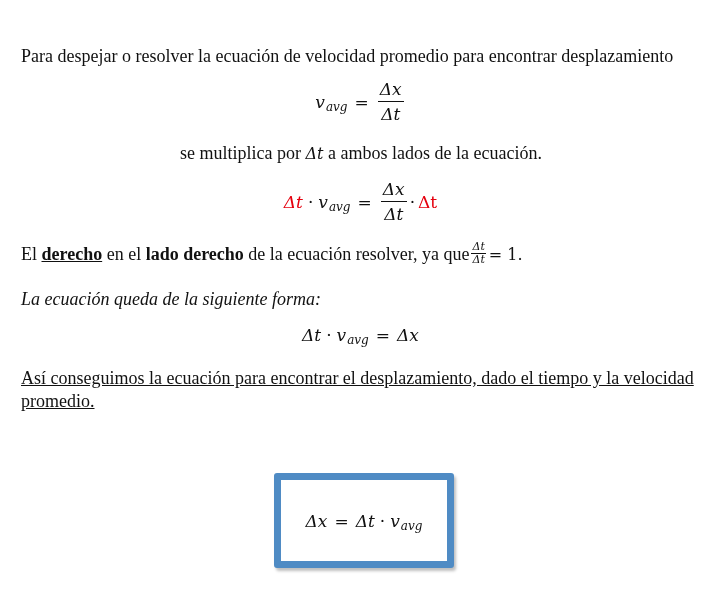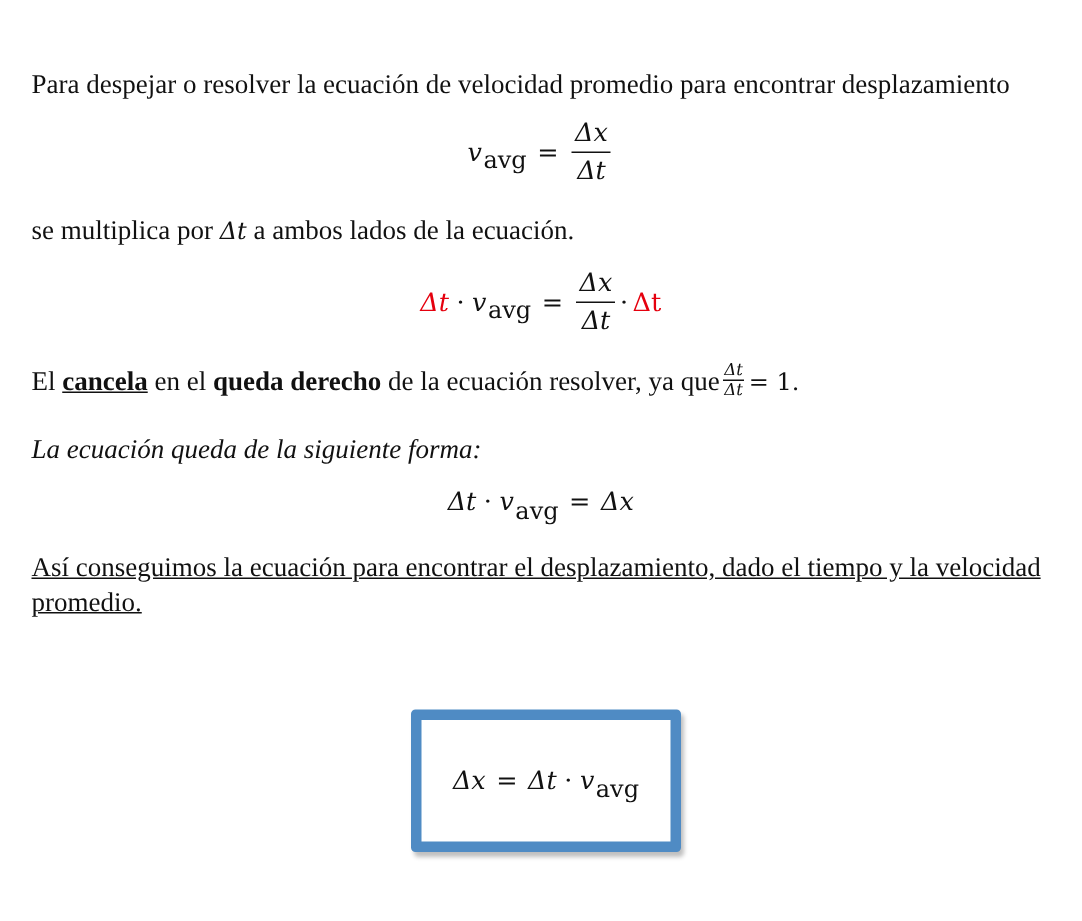--- a/index.html
+++ b/index.html
@@ -34,21 +34,22 @@
     }
     .eq-inner {
       display: inline-flex;
       align-items: center;
       gap: 0;
     }
     .var {
       font-style: italic;
     }
     .sub {
-      font-size: 16px;
+      font-size: 12px;
+      font-style: italic;
       position: relative;
       top: 5px;
       margin-left: 1px;
     }
     .op {
       margin: 0 7px;
     }
     .dot {
       margin: 0 5px;
     }
@@ -125,42 +126,42 @@
     <span class="var">v</span>
       <span class="sub">avg</span>
     <span class="op">=</span>
     <span class="frac">
       <span class="num"><span class="var">Δx</span></span>
       <span class="den"><span class="var">Δt</span></span>
     </span>
   </span>
 </div>
 
-<p class="para" style="top:142px;">
+<p class="para" style="top:142px;text-align:center;">
   <span>se multiplica por </span><span class="var" style="font-family:'DejaVu Serif',serif;font-size:16px;">Δt</span><span> a ambos lados de la ecuación.</span>
 </p>
 
 <div class="eq" style="top:179px;">
   <span class="eq-inner">
     <span class="var red">Δt</span>
     <span class="dot">·</span>
     <span class="var">v</span>
       <span class="sub">avg</span>
     <span class="op">=</span>
     <span class="frac">
       <span class="num"><span class="var">Δx</span></span>
       <span class="den"><span class="var">Δt</span></span>
     </span>
     <span class="dot" style="margin:0 3px 0 1px;">·</span>
     <span class="red">Δt</span>
   </span>
 </div>
 
 <p class="para" style="top:243px;">
-  <span>El </span><span class="bold underline">cancela</span><span> en el </span><span class="bold">queda derecho</span><span> de la ecuación resolver, ya que</span><span class="small-frac">
+  <span>El </span><span class="bold underline">derecho</span><span> en el </span><span class="bold">lado derecho</span><span> de la ecuación resolver, ya que</span><span class="small-frac">
       <span class="num var">Δt</span>
       <span class="den var">Δt</span>
     </span><span style="font-family:'DejaVu Serif',serif;font-size:16px;">= 1.</span>
 </p>
 
 <p class="para" style="top:288px;font-style:italic;">La ecuación queda de la siguiente forma:</p>
 
 <div class="eq" style="top:325px;">
   <span class="eq-inner">
     <span class="var">Δt</span>

